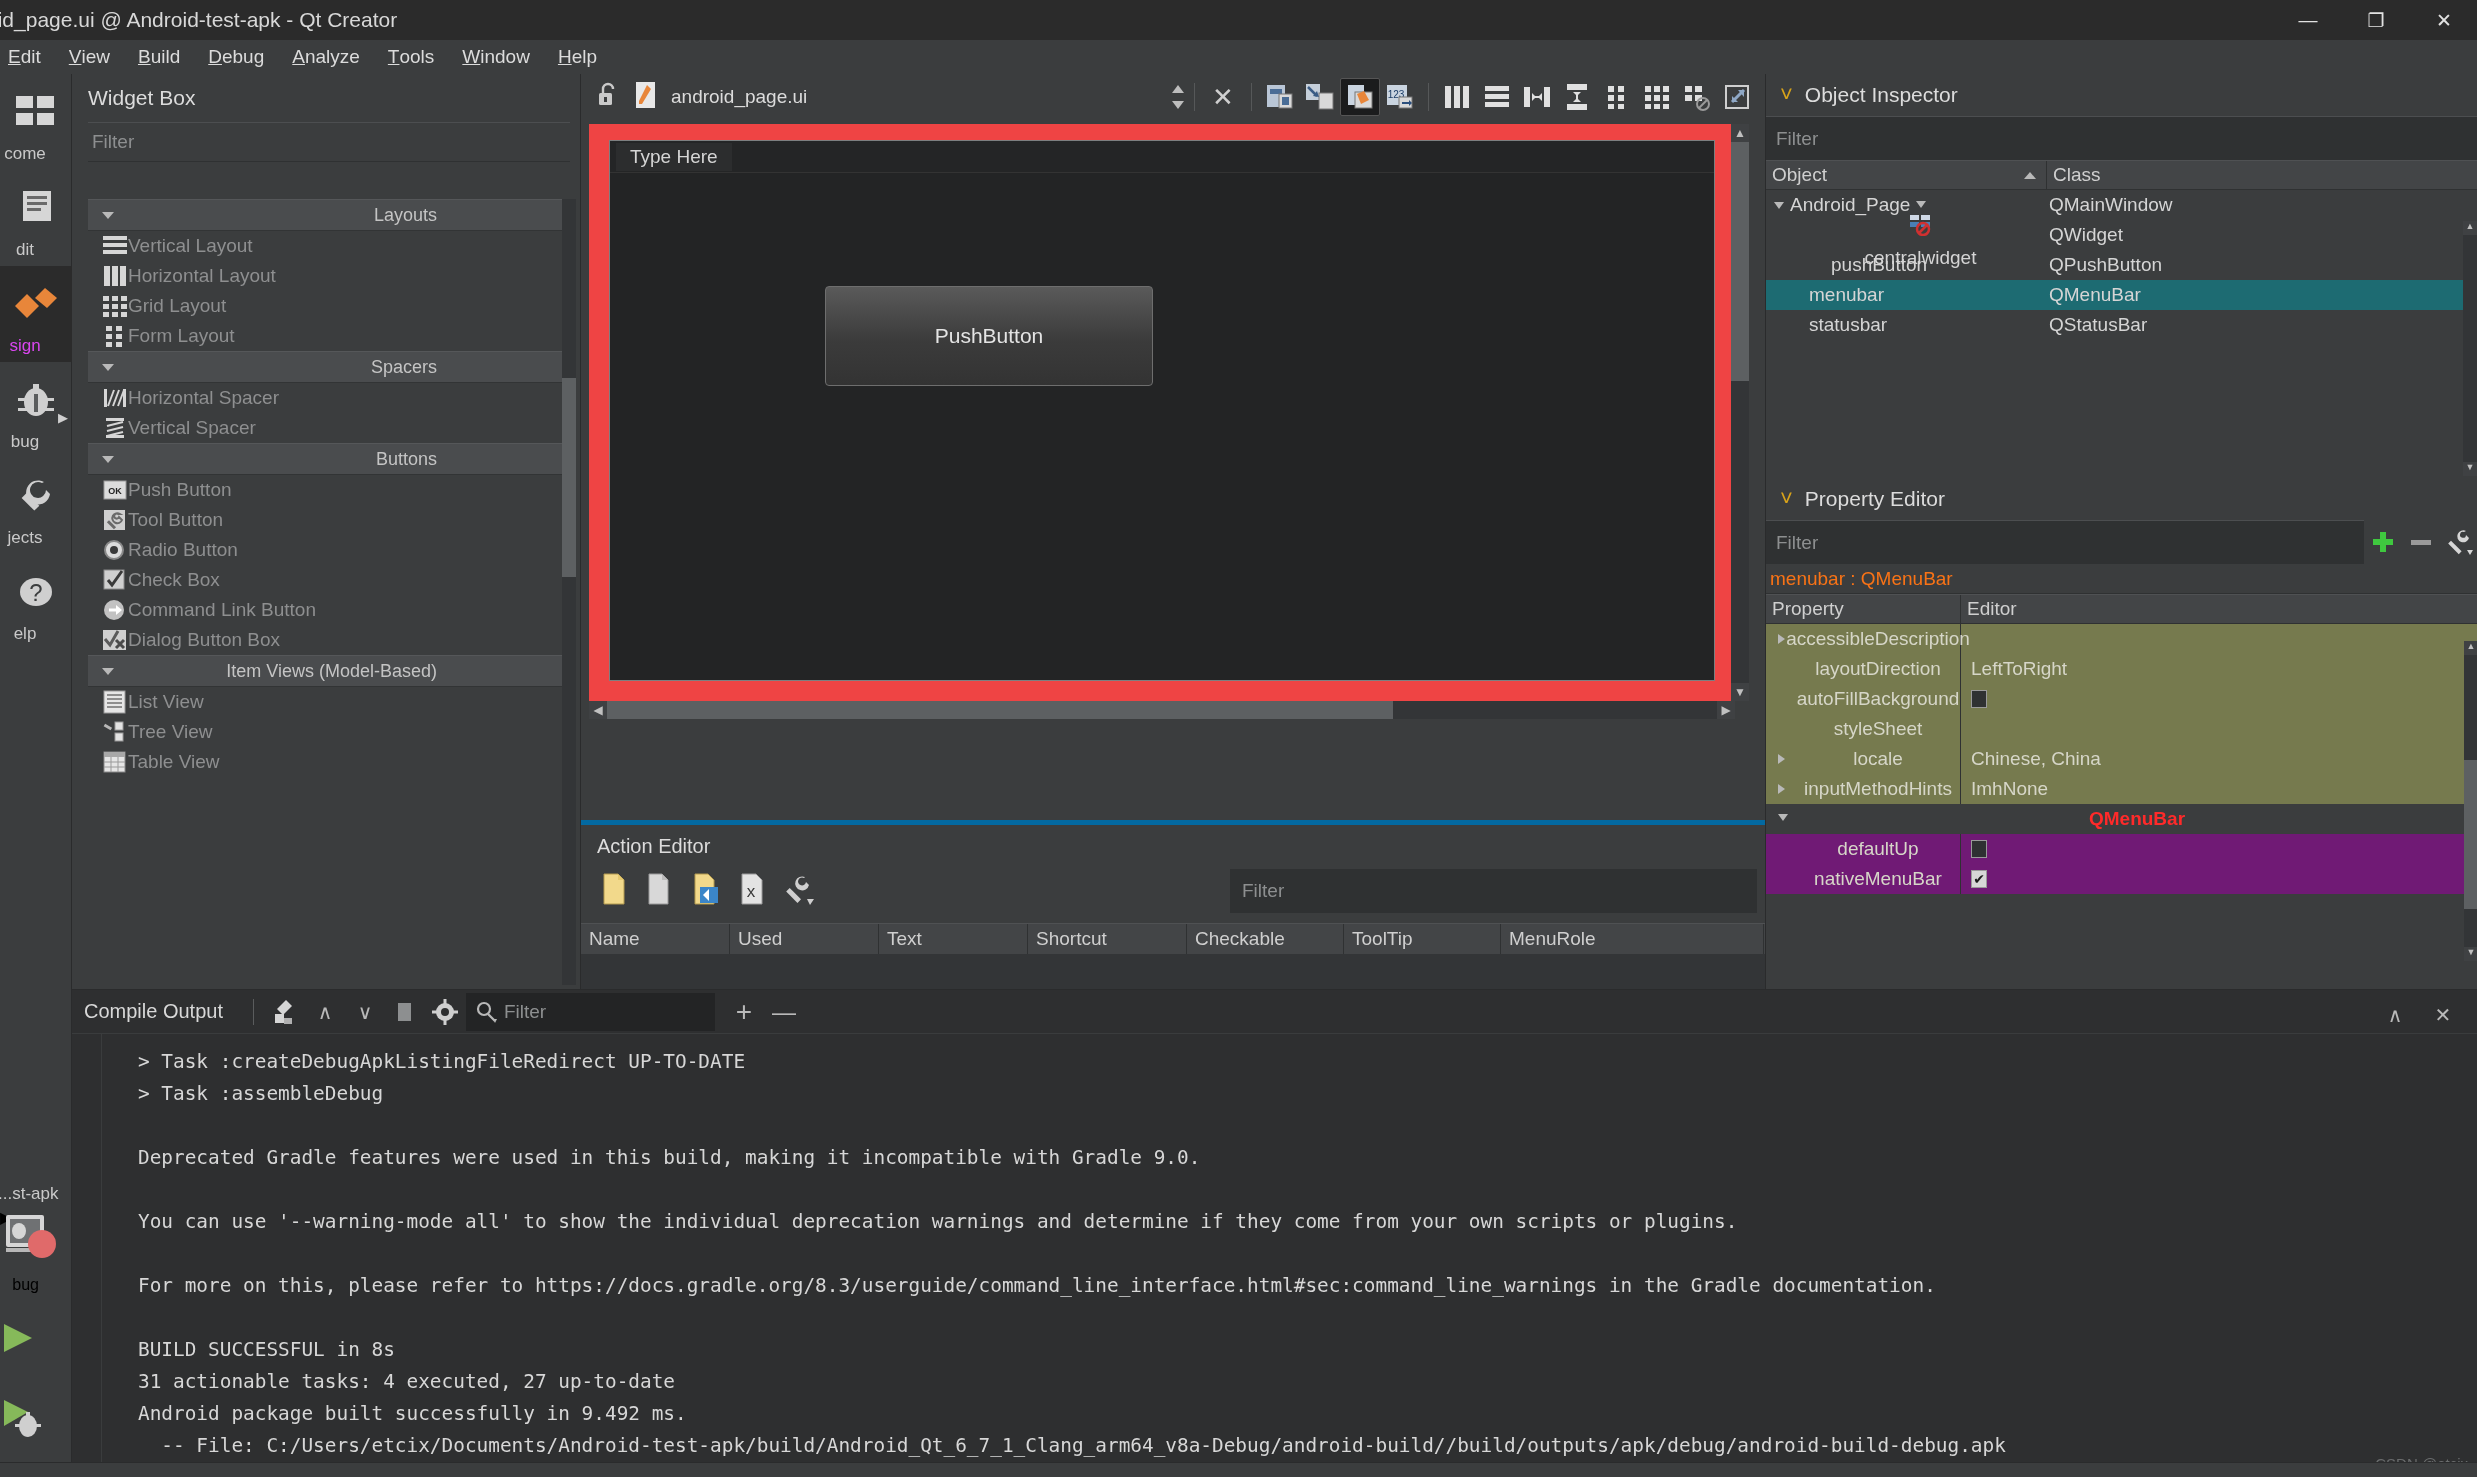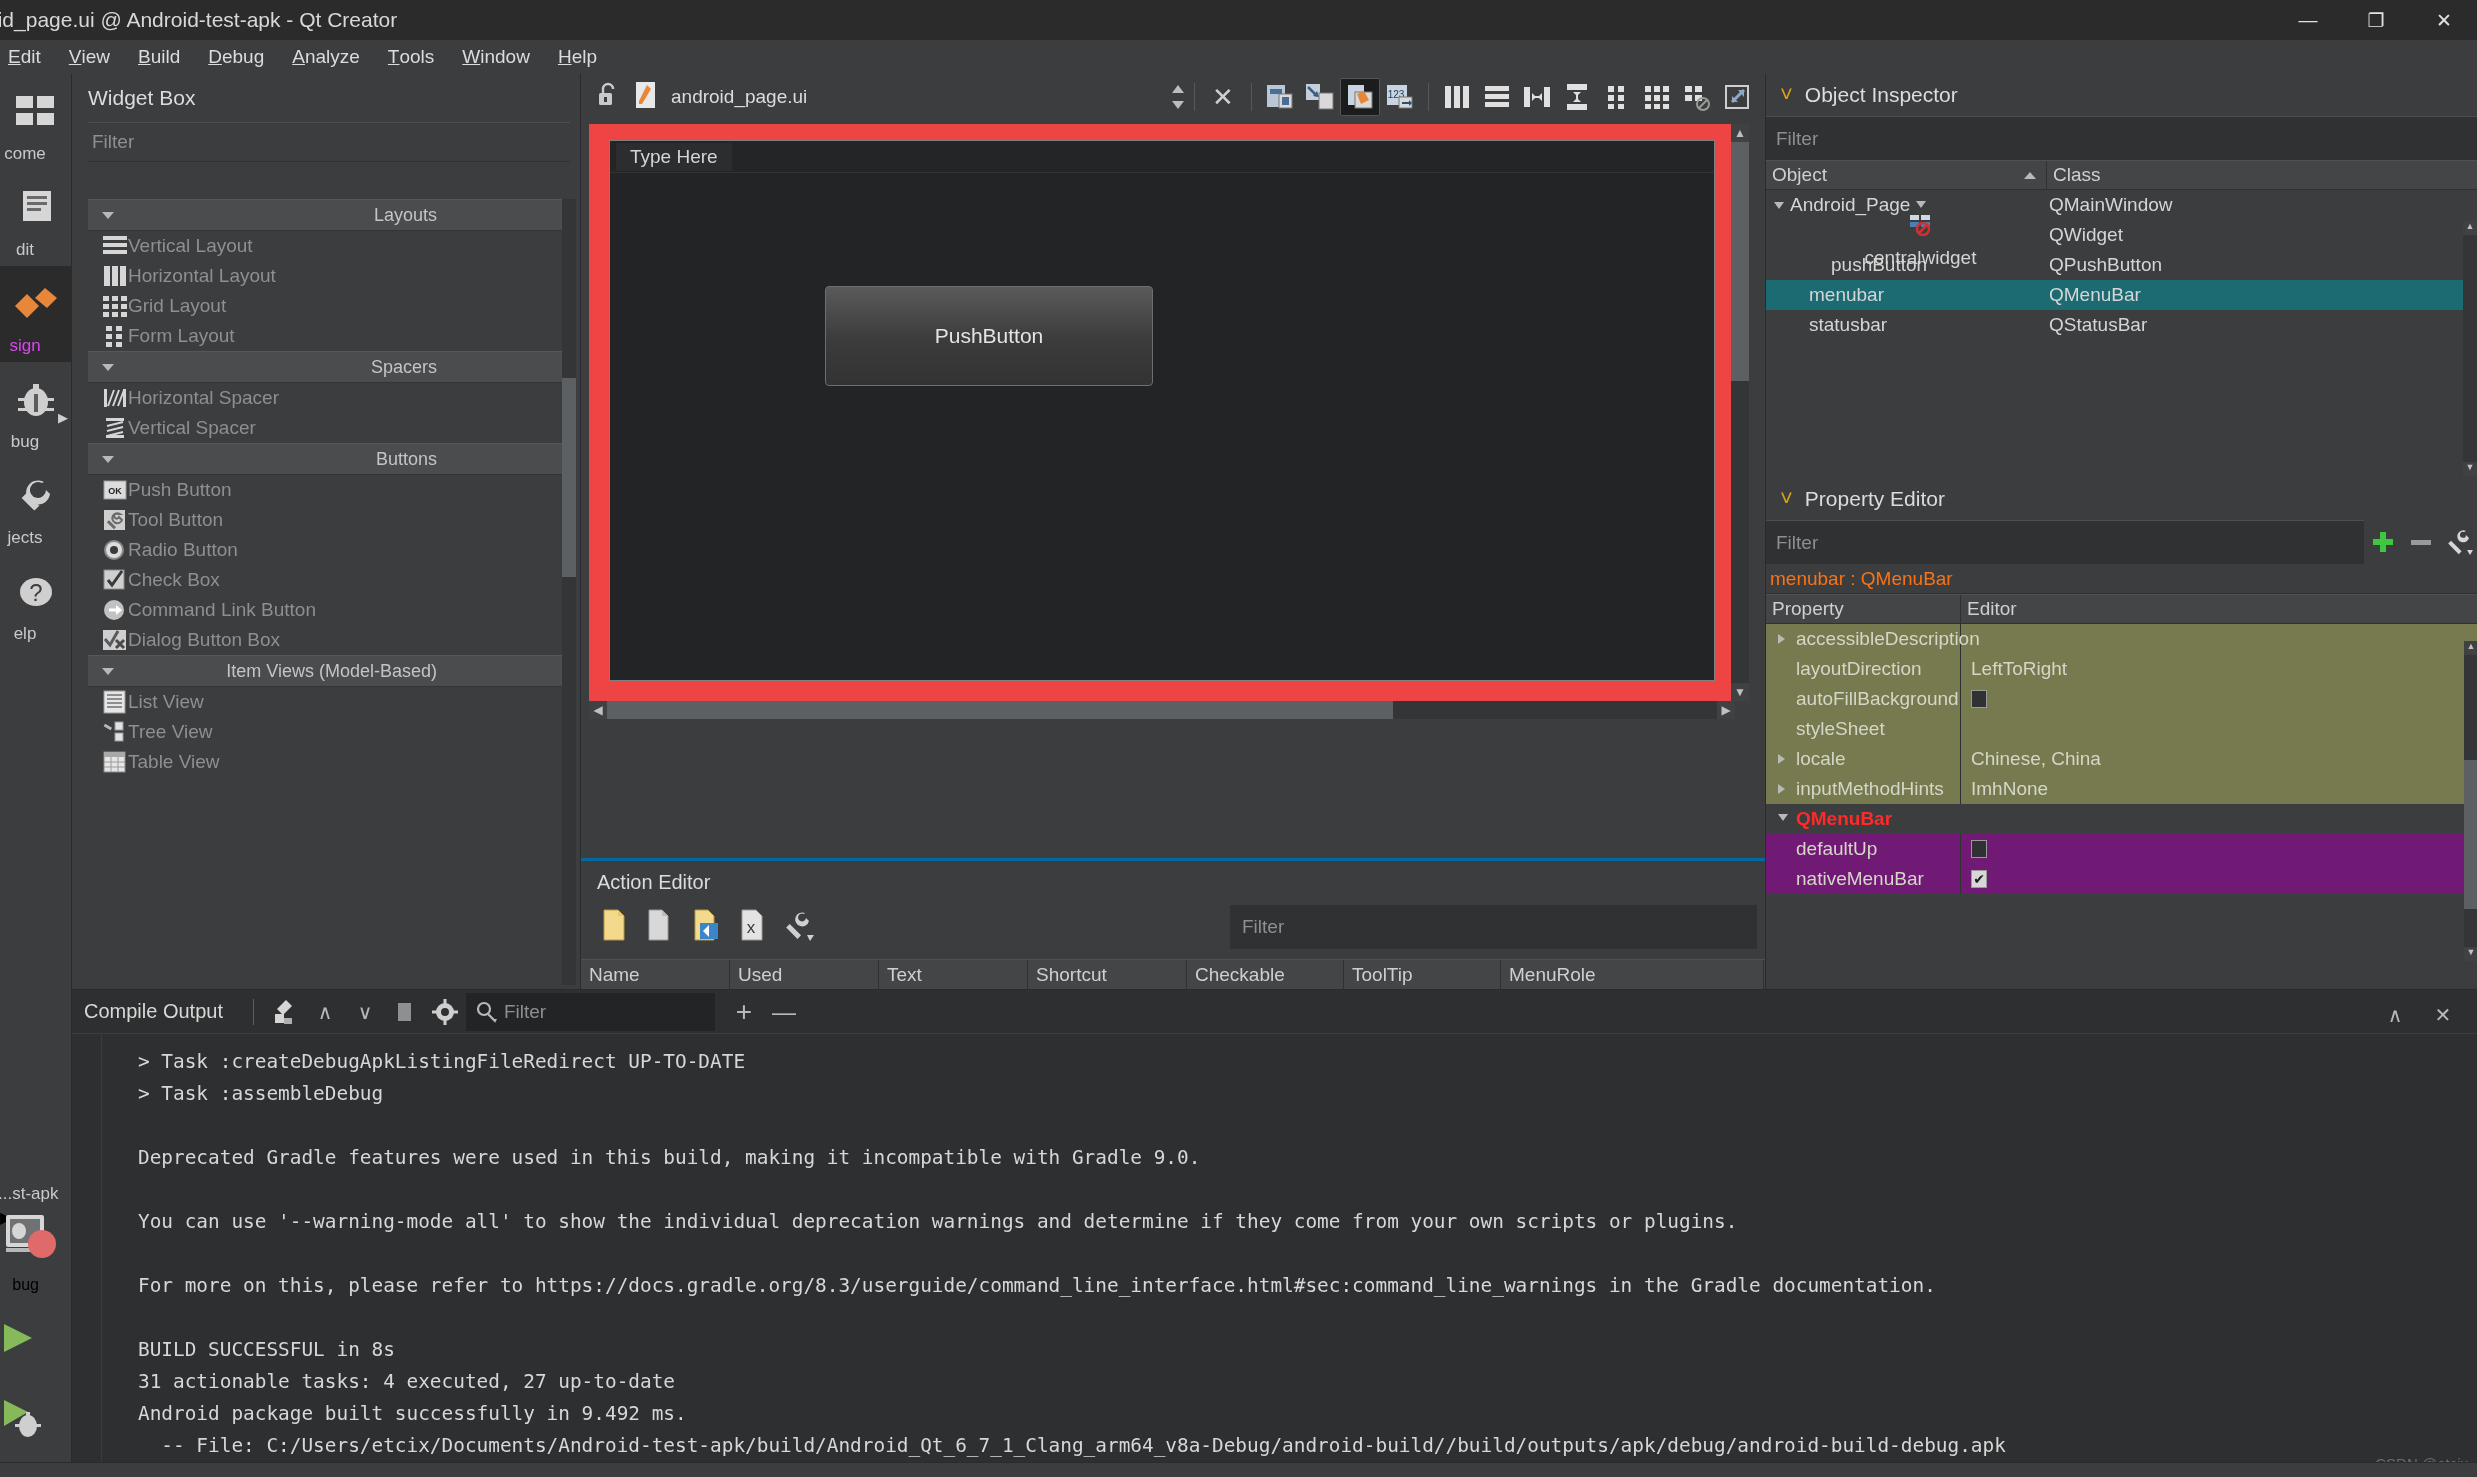--- a/index.html
+++ b/index.html
@@ -131,22 +131,22 @@
                   color: #c0c0c0; font-size: 12px; display:flex; align-items:center; justify-content:center;}
   .vscroll {
     position: absolute; right: 16px; top: 50px; width: 18px; height: 577px; background: #333537;
   }
   .vscroll .thumb { position: absolute; left: 0; width: 18px; background: #5d6062; }
   .vscroll .arr { position:absolute; left:0; width:18px; height:18px; background:#3f4143;
                   color:#c0c0c0; font-size:12px; display:flex; align-items:center; justify-content:center;}
 
   
   .actioned {
-    position: absolute; left: 0; top: 784px; width: 1184px; height: 239px; background: #3b3d3e;
-    border-top: 3px solid #0369a1;
+    position: absolute; left: 0; top: 746px; width: 1184px; height: 239px; background: #3b3d3e;
+    border-top: 5px solid #0369a1;
   }
   .ae-title { color: #dcdcdc; font-size: 20px; padding: 10px 0 8px 16px; }
   .ae-toolbar { height: 50px; display: flex; align-items: center; padding-left: 16px; gap: 12px; }
   .ae-filter {
     position: absolute; right: 8px; top: 44px; width: 527px; height: 44px; background: #2f3132;
     color: #8d8f90; font-size: 19px; display: flex; align-items: center; padding-left: 12px;
   }
   .ae-head {
     position: absolute; left: 0; top: 98px; width: 1184px; height: 32px; display: flex;
     background: #434547; border-top: 1px solid #4f5153; border-bottom: 1px solid #2f3132;
@@ -192,21 +192,21 @@
               border-top:7px solid #b9b9b9; }
 
   .prop-toolbtn { width: 38px; height: 38px; display:flex; align-items:center; justify-content:center; }
   .prop-head { height: 30px; display: flex; background: #434547;
                border-top: 1px solid #4f5153; border-bottom: 1px solid #2f3132; }
   .prop-head div { color: #cfcfcf; font-size: 19px; display:flex; align-items:center; padding-left: 6px; }
   .prop-row { height: 30px; display: flex; font-size: 19px; align-items: center;
               border-bottom: 1px solid #2f3132; }
   .prop-row .pn { width: 195px; color: #d6d6c8; padding-left: 30px; height: 30px;
                   display: flex; align-items: center; position: relative;
-                  border-right: 1px solid #2f3132; }
+                  border-right: 1px solid #2f3132; justify-content: center; }
   .prop-row .pv { flex: 1; color: #d6d6c8; padding-left: 10px; height: 30px;
                   display: flex; align-items: center; }
   .prop-row.olive .pn, .prop-row.olive .pv { background: #767a4e; }
   .prop-row.green .pn, .prop-row.green .pv { background: #701a75; }
   .prop-row.group { background: #3b3d3e; }
   .prop-row.group .pn { background: #3b3d3e; color: #ff2a2a; font-weight: bold; width: 100%;
                         border-right: none; }
   .prop-row .expander { position: absolute; left: 12px; top: 10px; }
   .cb { width: 16px; height: 18px; background: #2f3132; border: 1px solid #9a9a9a;
         display: inline-flex; align-items: center; justify-content: center;

